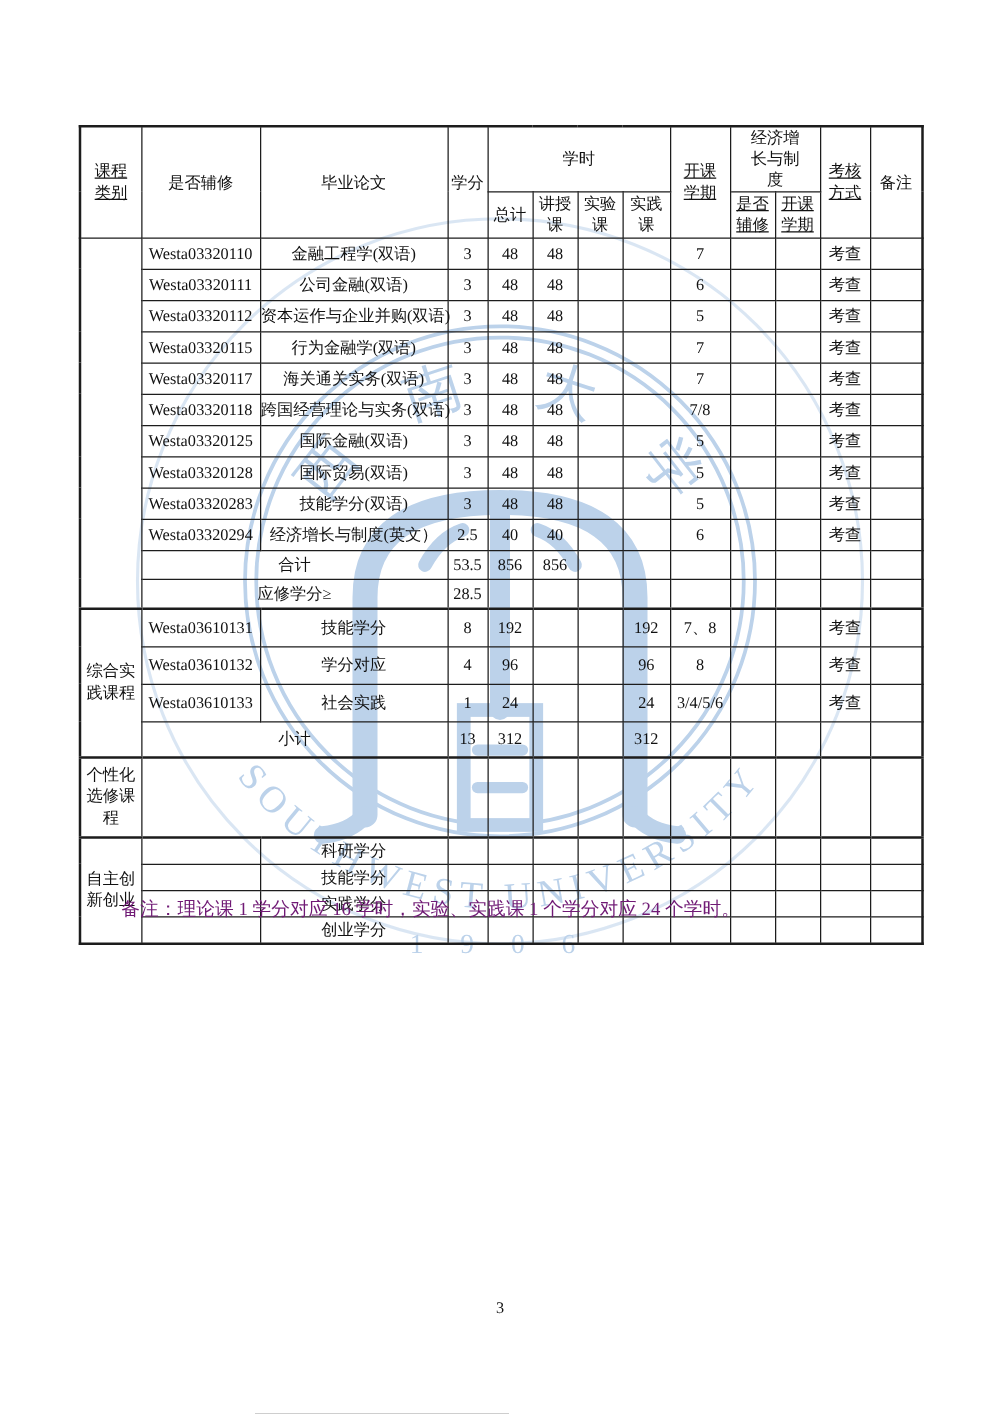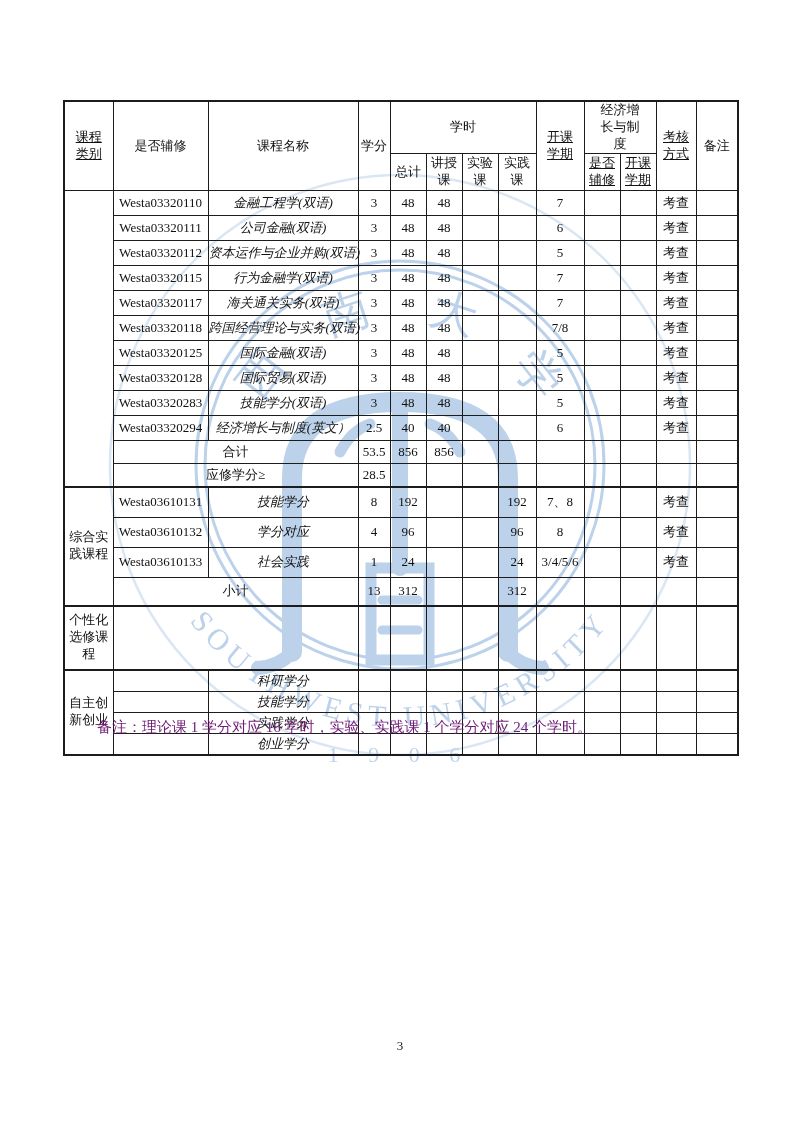--- a/index.html
+++ b/index.html
@@ -15,21 +15,21 @@
   table.cur{border:2px solid #1c1c1c;}
   tr.h1 th{height:30px;} tr.h2 th{height:36px;}
   tr.rc td{height:24px;}
   tr.rs td{height:22px;}
   tr.rp td{height:29px;}
   tr.rst td{height:27px;}
   tr.rpe td{height:62px;}
   tr.ri td{height:20px;}
   tr.thick td{border-top:2px solid #1c1c1c;margin-top:20px;}
   .b{font-weight:bold;}
-  .name{white-space:nowrap;font-style:italic;}
+  .name{white-space:nowrap;}
   .w2{display:inline-block;max-width:2.1em;line-height:1.3;text-decoration:underline;}
   .w3{display:inline-block;max-width:3.1em;line-height:1.3;}
   .cat{line-height:1.45;}
   
   .note{position:absolute;z-index:1;font-size:15px;white-space:nowrap;color:#701a75;}
   .pageno{position:absolute;z-index:1;left:0;width:800px;text-align:center;font-size:13px;color:#141414;}
 </style>
 </head>
 <body>
 
@@ -79,21 +79,21 @@
       <col style="width:48px">
         <col style="width:36px">
         <col style="width:36px">
         <col style="width:40px">
         <col style="width:42px">
     </colgroup>
     <thead>
       <tr class="h1">
         <th rowspan="2"><span class="w2">课程类别</span></th>
         <th rowspan="2">是否辅修</th>
-        <th rowspan="2">课程名称</th>
+        <th rowspan="2">毕业论文</th>
         <th rowspan="2">学分</th>
         <th colspan="4">学时</th>
         <th rowspan="2"><span class="w2">开课学期</span></th>
         <th colspan="2"><span class="w3">经济增长与制度</span></th>
         <th rowspan="2"><span class="w2">考核方式</span></th>
         <th rowspan="2">备注</th>
       </tr>
       <tr class="h2">
         <th>总计</th>
         <th>讲授课</th>

